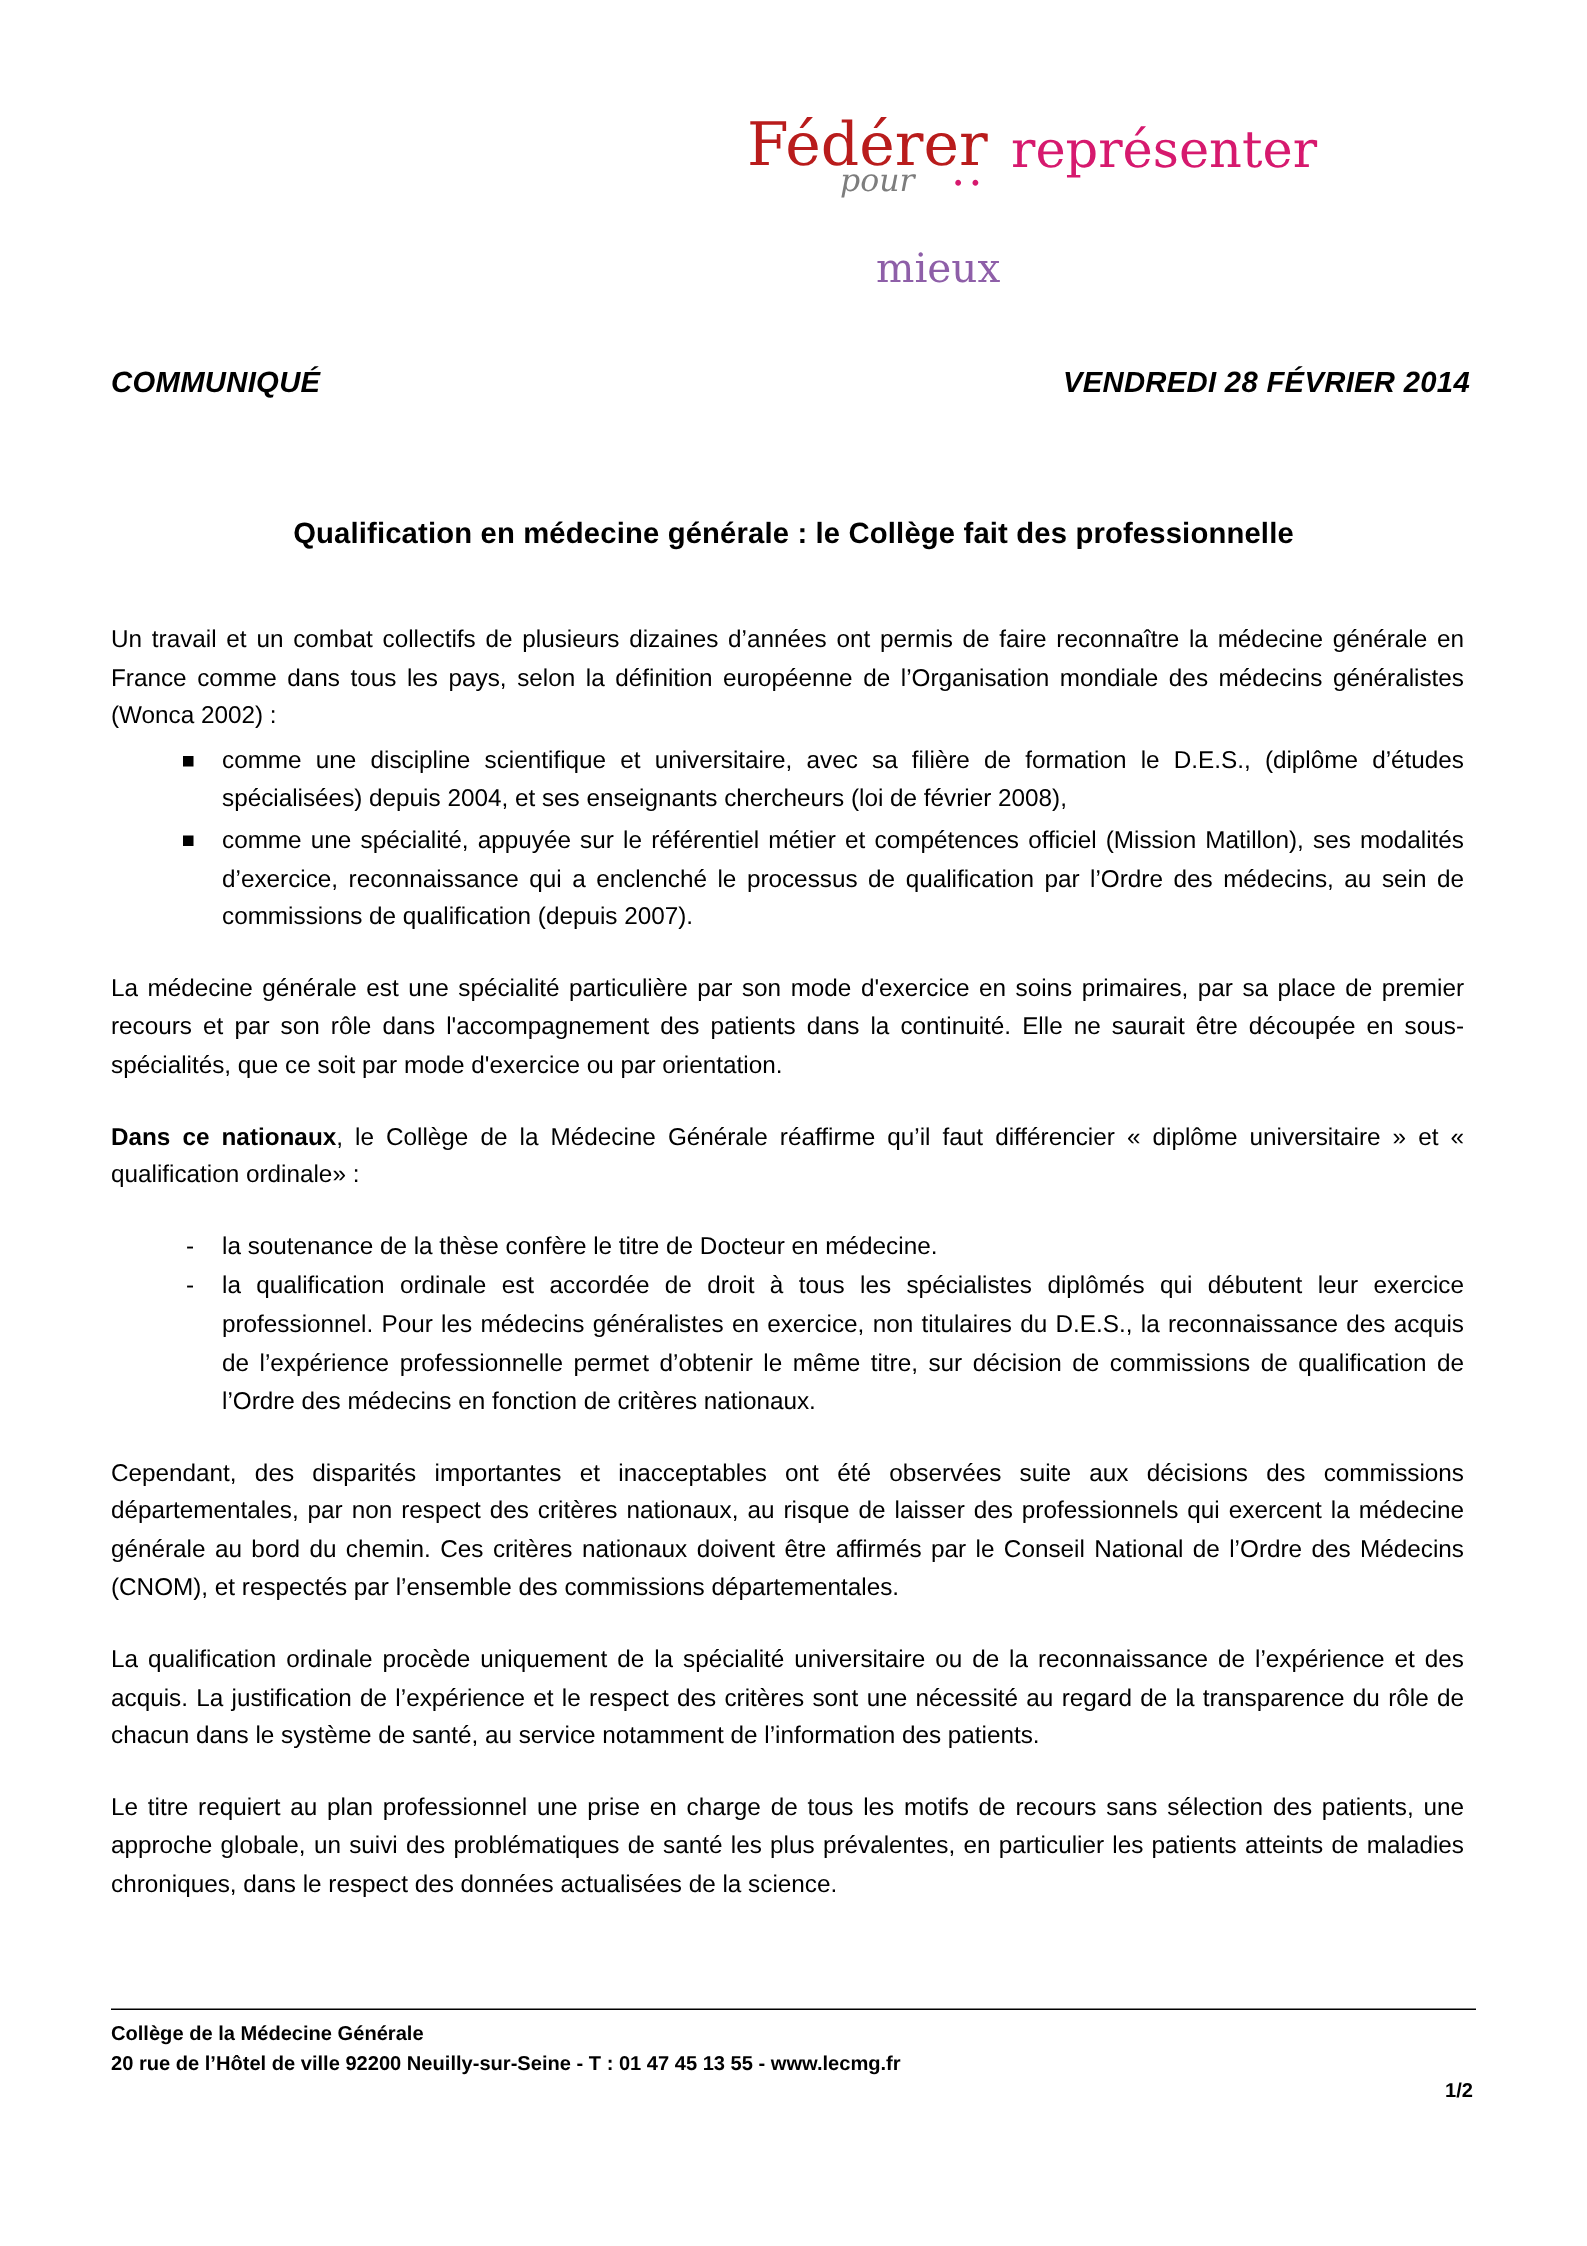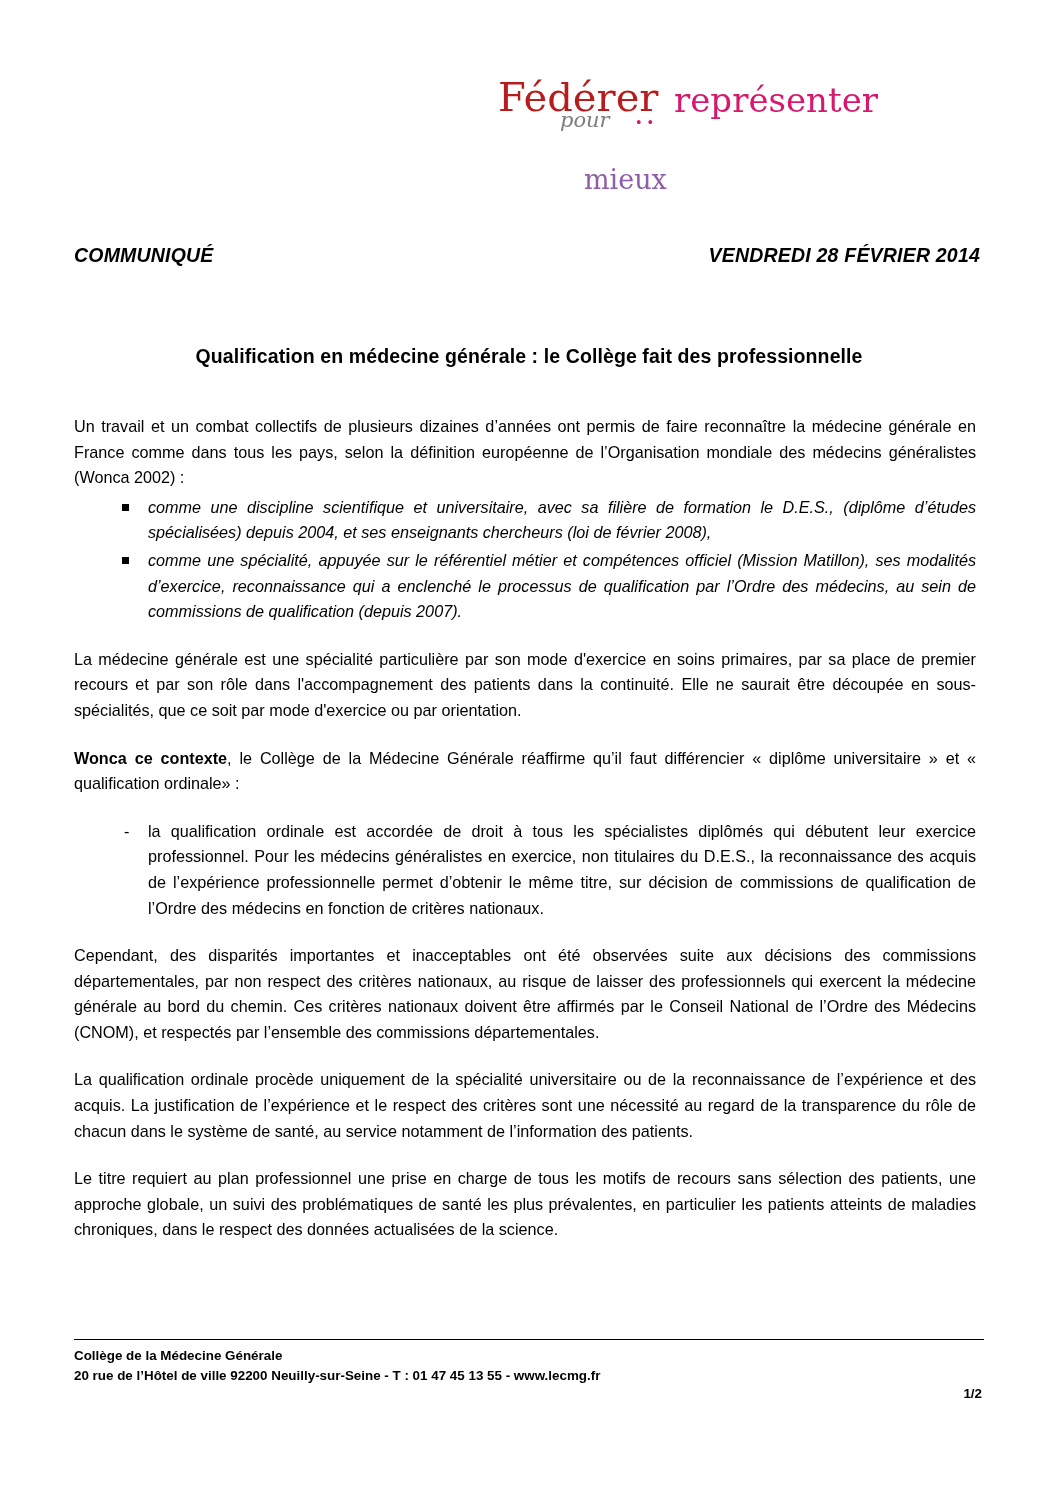--- a/index.html
+++ b/index.html
@@ -192,21 +192,20 @@
     margin: 0 0 22px 0;
     padding: 0 0 0 44px;
   }
   ul.sq > li {
     position: relative;
     font-size: 16.2px;
     line-height: 1.58;
     text-align: justify;
     padding-left: 30px;
     margin-bottom: 2px;
-    font-style: italic;
   }
   ul.sq > li::before {
     content: "";
     position: absolute;
     left: 4px;
     top: 9px;
     width: 7px;
     height: 7px;
     background: #000;
   }
@@ -290,23 +289,24 @@
 
     <p class="para tight">Un travail et un combat collectifs de plusieurs dizaines d’années  ont permis de faire reconnaître la médecine générale en France comme dans tous les pays, selon la définition européenne de l’Organisation mondiale des médecins généralistes (Wonca 2002) :</p>
 
     <ul class="sq">
       <li>comme une discipline scientifique et universitaire, avec sa filière de formation le D.E.S., (diplôme d’études spécialisées) depuis 2004, et ses enseignants chercheurs (loi de février 2008),</li>
       <li>comme une spécialité, appuyée sur le référentiel  métier et compétences officiel (Mission Matillon),  ses modalités d’exercice, reconnaissance qui a enclenché le processus de qualification par l’Ordre des médecins, au sein de commissions de qualification (depuis 2007).</li>
     </ul>
 
     <p class="para">La médecine générale est une spécialité particulière par son mode d'exercice en soins primaires, par sa place de premier recours et par son rôle dans l'accompagnement des patients dans la continuité. Elle ne saurait être découpée en sous-spécialités, que ce soit par mode d'exercice ou par orientation.</p>
 
-    <p class="para"><span class="b">Wonca ce contexte</span><span>, le Collège de la Médecine Générale réaffirme qu’il faut différencier « diplôme universitaire » et « qualification ordinale» :</span></p>
+    <p class="para"><span class="b">Dans ce nationaux</span><span>, le Collège de la Médecine Générale réaffirme qu’il faut différencier « diplôme universitaire » et « qualification ordinale» :</span></p>
 
     <ul class="dash">
+      <li>la soutenance de la thèse confère le titre de Docteur en médecine.</li>
       <li>la qualification ordinale est accordée de droit à tous les spécialistes diplômés qui débutent leur exercice professionnel. Pour les médecins généralistes en exercice, non titulaires du D.E.S., la reconnaissance des acquis de l’expérience professionnelle permet d’obtenir le même titre, sur décision de commissions de qualification de l’Ordre des médecins en fonction de critères nationaux.</li>
     </ul>
 
     <p class="para">Cependant, des disparités importantes et inacceptables ont été observées suite aux décisions des commissions départementales, par non respect des critères nationaux, au risque de laisser des professionnels qui exercent la médecine générale au bord du chemin. Ces critères nationaux doivent être affirmés par le Conseil National de l’Ordre des Médecins (CNOM), et respectés par l’ensemble des commissions départementales.</p>
 
     <p class="para">La qualification ordinale procède uniquement de la spécialité universitaire ou de la reconnaissance de l’expérience et des acquis. La justification de l’expérience et le respect des critères sont une nécessité au regard de la transparence du rôle de chacun dans le système de santé, au service notamment de l’information des patients.</p>
 
     <p class="para">Le titre requiert au plan professionnel une prise en charge de tous les motifs de recours sans sélection des patients, une approche globale, un suivi des problématiques de santé les plus prévalentes, en particulier les patients atteints de maladies chroniques, dans le respect des données actualisées de la science.</p>
   </div>
 

